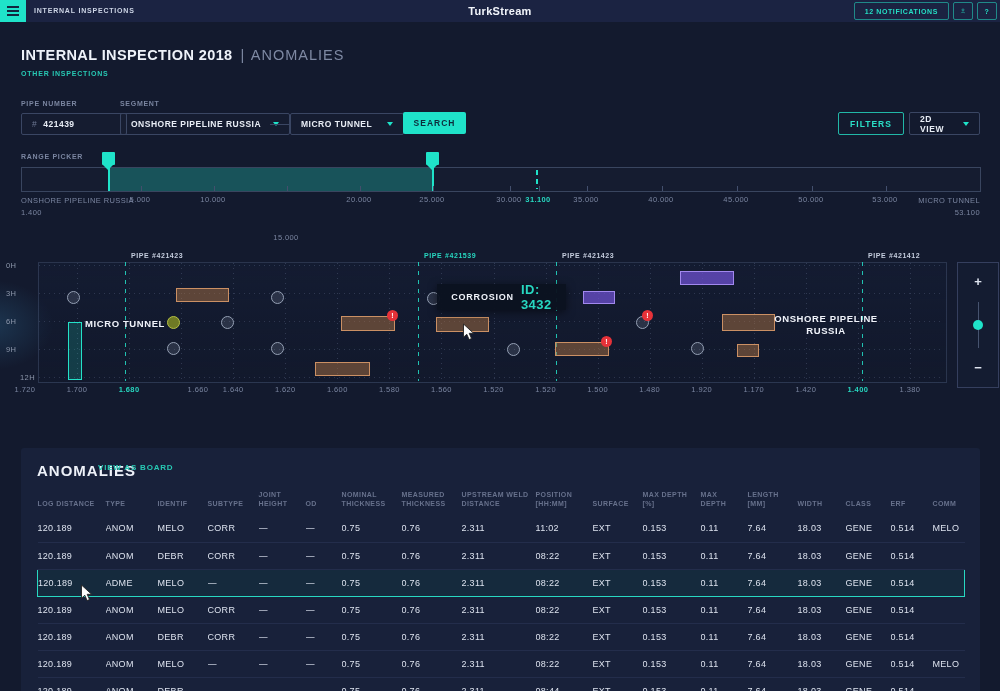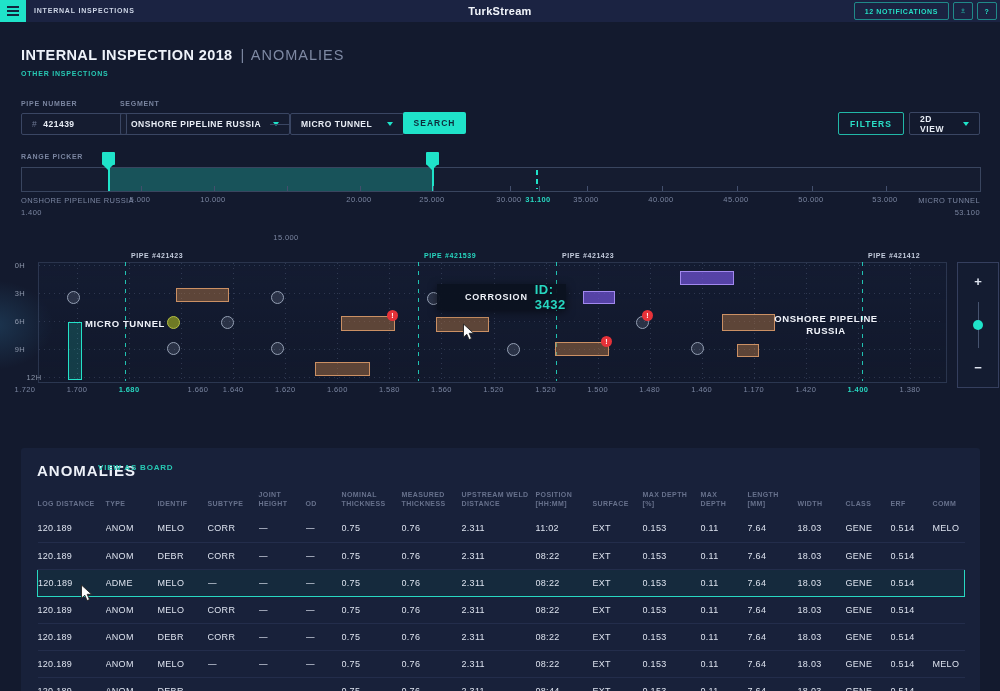--- a/index.html
+++ b/index.html
@@ -65,36 +65,36 @@
   .glow{position:absolute;left:-6px;top:30px;width:60px;height:90px;pointer-events:none;
         background:radial-gradient(ellipse at left,rgba(60,150,200,.22),transparent 70%);}
   .gridv{position:absolute;top:13px;height:117px;width:1px;z-index:1;
         background:repeating-linear-gradient(to bottom,rgba(125,140,175,.28) 0 1px,transparent 1px 5px);}
   .gridh{position:absolute;left:39px;width:905px;height:1px;z-index:1;
         background:repeating-linear-gradient(to right,rgba(125,140,175,.25) 0 1px,transparent 1px 5px);}
   .pipe-line{position:absolute;top:12px;height:119px;width:1px;z-index:2;
         background:repeating-linear-gradient(to bottom,rgba(35,224,200,.85) 0 4px,transparent 4px 9px);}
   .pipe-lab{position:absolute;top:2px;font-size:7px;font-weight:bold;letter-spacing:.6px;color:#c4ccdd;z-index:5;white-space:nowrap;}
   .pipe-lab.hl{color:#27d7c0;}
-  .ylab{position:absolute;width:28px;text-align:center;font-size:7.5px;color:#8d97ab;letter-spacing:.4px;z-index:2;}
+  .ylab{position:absolute;width:28px;text-align:left;font-size:7.5px;color:#8d97ab;letter-spacing:.4px;z-index:2;}
   .xlab{position:absolute;top:135px;transform:translateX(-50%);font-size:7.5px;color:#7a85a0;letter-spacing:.4px;z-index:2;}
   .xlab.hl{color:#27d7c0;font-weight:bold;}
   .shape-box{position:absolute;z-index:3;cursor:pointer;}
   .shape-box.tan{background:rgba(168,112,66,.5);border:1px solid #cb9064;}
   .shape-box.purple{background:rgba(108,80,206,.75);border:1px solid #a188ee;}
   .shape-bar{position:absolute;background:rgba(35,226,200,.18);border:1px solid #23e2c8;z-index:3;cursor:pointer;}
   .shape-circle{position:absolute;width:13px;height:13px;border-radius:50%;z-index:3;cursor:pointer;
         background:rgba(140,150,170,.2);border:1.5px solid #95a0b4;box-sizing:border-box;}
   .shape-circle.olive{background:#6f7a25;border-color:#b5c043;}
   .badge{position:absolute;width:11px;height:11px;border-radius:50%;background:#e63239;z-index:4;
          color:#fff;font-size:7px;font-weight:bold;text-align:center;line-height:11px;}
   .region-lab{position:absolute;transform:translate(-50%,-50%);z-index:5;text-align:center;white-space:pre-line;
          font-size:9.5px;font-weight:bold;letter-spacing:.6px;color:#f0f3fa;line-height:12px;}
   .tooltip{position:absolute;width:129px;height:26px;background:rgba(11,18,31,.96);z-index:6;
-         display:flex;align-items:center;padding:0 28px;box-sizing:border-box;box-shadow:0 2px 8px rgba(0,0,0,.5);}
+         display:flex;align-items:center;padding:0 17px;box-sizing:border-box;box-shadow:0 2px 8px rgba(0,0,0,.5);justify-content:center;}
   .tt-label{font-size:9px;font-weight:bold;letter-spacing:.8px;color:#f0f3fa;}
   .tt-dot{width:6px;height:6px;border-radius:50%;background:#2bd457;margin-left:7px;}
   .tt-id{margin-left:auto;font-size:13px;font-weight:bold;color:#27d7c0;letter-spacing:.5px;}
   .cursor{position:absolute;z-index:9;pointer-events:none;}
 
   
   .zoomctl{position:absolute;left:957px;top:262px;width:42px;height:126px;border:1px solid #353f5e;background:#141c31;
            display:flex;flex-direction:column;align-items:center;justify-content:space-between;padding:12px 0;box-sizing:border-box;z-index:5;}
   .zbtn{background:none;border:none;color:#dfe5f0;font-size:13px;font-weight:bold;cursor:pointer;line-height:12px;font-family:"Liberation Sans",sans-serif;}
   .ztrack{position:relative;width:1px;height:46px;background:#46536f;}
@@ -234,21 +234,21 @@
     <div class="xlab" style="left: 441.471px;">1.560</div>
     <div class="gridv" style="left: 493.529px;"></div>
     <div class="xlab" style="left: 493.529px;">1.520</div>
     <div class="gridv" style="left: 545.588px;"></div>
     <div class="xlab" style="left: 545.588px;">1.520</div>
     <div class="gridv" style="left: 597.647px;"></div>
     <div class="xlab" style="left: 597.647px;">1.500</div>
     <div class="gridv" style="left: 649.706px;"></div>
     <div class="xlab" style="left: 649.706px;">1.480</div>
     <div class="gridv" style="left: 701.765px;"></div>
-    <div class="xlab" style="left: 701.765px;">1.460</div>
+    <div class="xlab" style="left: 701.765px;">1.920</div>
     <div class="gridv" style="left: 753.824px;"></div>
     <div class="xlab" style="left: 753.824px;">1.170</div>
     <div class="gridv" style="left: 805.882px;"></div>
     <div class="xlab" style="left: 805.882px;">1.420</div>
     <div class="gridv" style="left: 857.941px;"></div>
     <div class="xlab hl" style="left: 857.941px;">1.400</div>
     <div class="gridv" style="left: 910px;"></div>
     <div class="xlab" style="left: 910px;">1.380</div>
     <div class="gridh" style="top: 15px;"></div>
     <div class="gridh" style="top: 43px;"></div>

